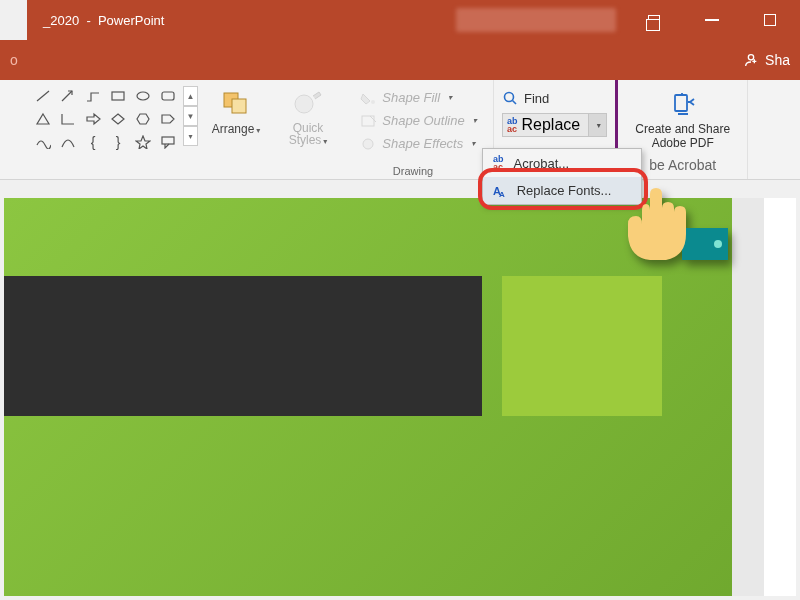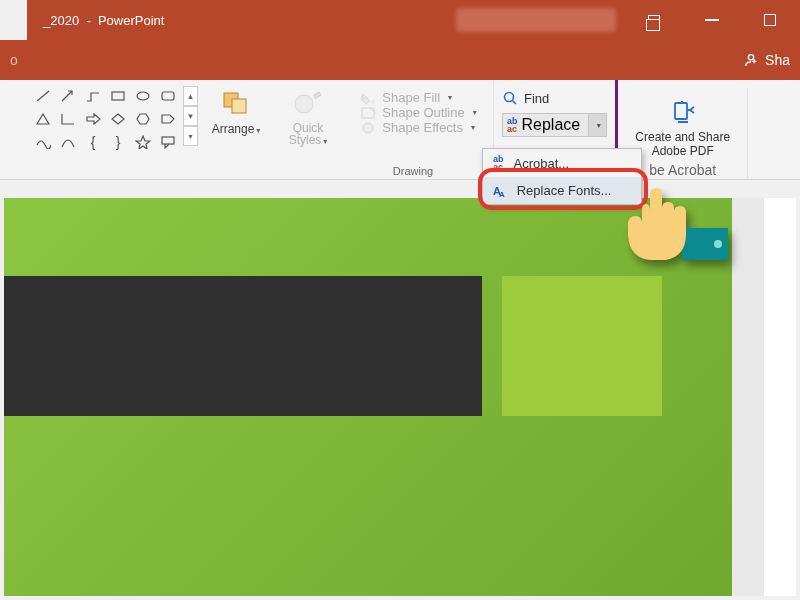--- a/index.html
+++ b/index.html
@@ -30,32 +30,32 @@
   .gallery-wrap { display:flex; align-items:flex-start; }
   .gallery-scroll { display:flex; flex-direction:column; margin-left:4px; }
   .gallery-scroll div { width:15px; height:20px; border:1px solid #ccc; background:#fff; font-size:8px; display:flex; align-items:center; justify-content:center; color:#666; }
 
   .big-btn { display:flex; flex-direction:column; align-items:center; justify-content:center; font-size:12px; color:#444; min-width:52px; }
   .big-btn .icon { height:36px; display:flex; align-items:center; justify-content:center; }
   .disabled { color:#b0b0b0; }
   .disabled svg { opacity:0.5; }
   .caret { font-size:8px; color:#666; margin-left:2px;}
 
-  .shape-menu { display:flex; flex-direction:column; gap:0; font-size:13px; color:#aaa; padding-top:4px; }
+  .shape-menu { display:flex; flex-direction:column; gap:8px; font-size:13px; color:#aaa; padding-top:4px;font-style:italic; }
   .shape-menu div { display:flex; align-items:center; gap:6px; }
 
   .editing { min-width:120px; padding:6px 8px; border-right:none; }
   .editing-row { display:flex; align-items:center; font-size:13px; color:#333; gap:6px; height:24px; }
   .replace-btn { display:flex; align-items:center; background:#e8e8e8; border:1px solid #c5c5c5; height:24px; }
   .replace-btn .lbl { padding:0 8px 0 4px; display:flex; align-items:center; gap:4px; }
   .replace-btn .dd { border-left:1px solid #c5c5c5; width:18px; height:100%; display:flex; align-items:center; justify-content:center; background:#d8d8d8;}
   .ab-icon { font-size:9px; line-height:8px; color:#2058c0; font-weight:bold; display:flex; flex-direction:column; }
   .ab-icon span:last-child{ color:#c0392b;}
 
-  .adobe { min-width:130px; padding:6px 10px; display:flex; align-items:center;margin-top:8px; }
+  .adobe { min-width:130px; padding:6px 10px; display:flex; align-items:center; }
   .adobe .icon { color:#2a6fc9; font-size:22px; }
   .adobe-label { font-size:12px; color:#333; text-align:center; line-height:14px; }
 
   
   .dropdown { position:absolute; top:148px; left:482px; background:#f4f4f4; border:1px solid #bcbcbc; box-shadow:2px 3px 6px rgba(0,0,0,0.25); z-index:50; width:160px; }
   .dropdown-item { display:flex; align-items:center; gap:10px; padding:6px 10px; font-size:13px; color:#333; }
   .dropdown-item.hover { background:#e0e6ec; }
   .aa-icon { font-size:11px; color:#2058c0; font-weight:bold; position:relative; }
 
   .highlight-ring { position:absolute; top:168px; left:478px; width:170px; height:42px; border:4px solid #e3362d; border-radius:14px; z-index:60; pointer-events:none; }

